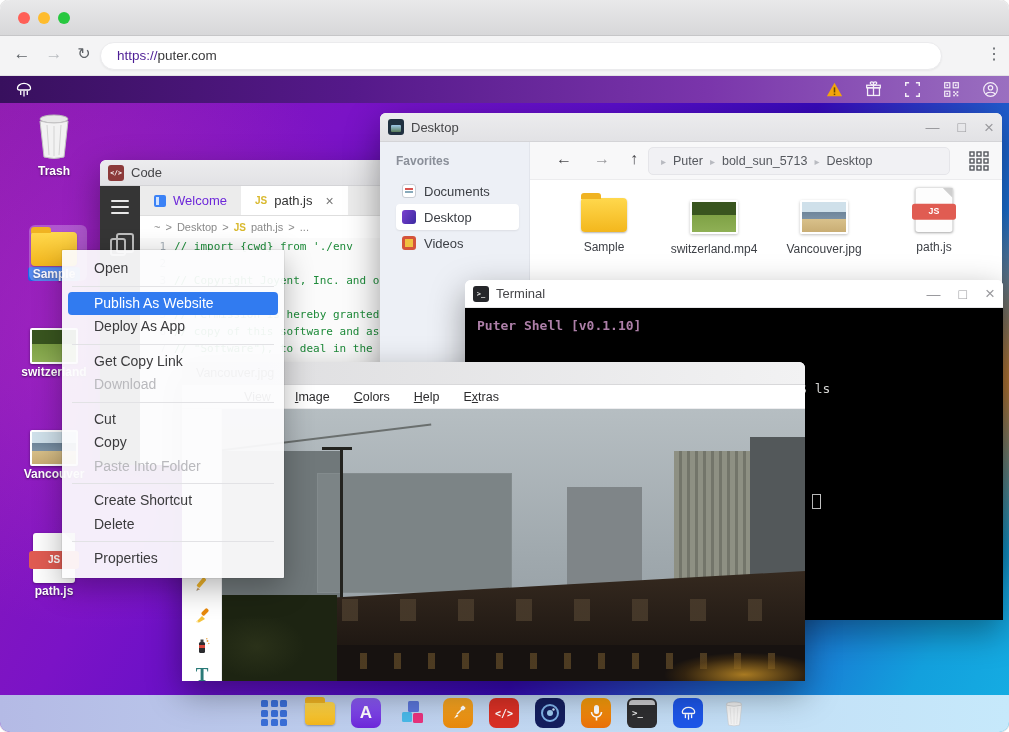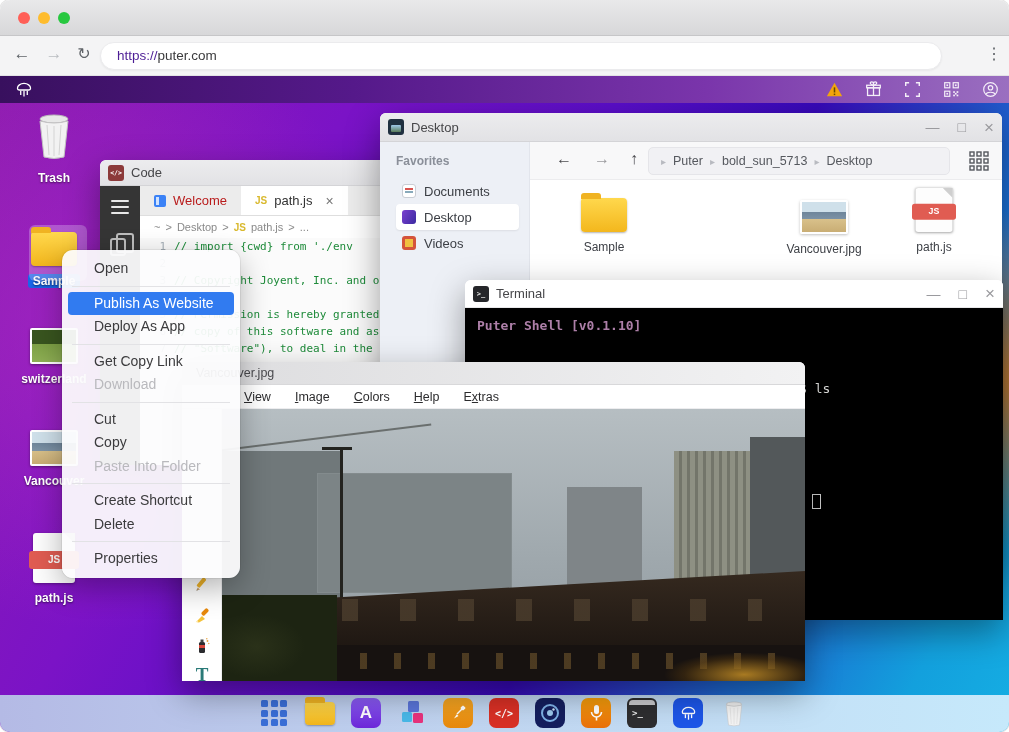--- a/index.html
+++ b/index.html
@@ -33,21 +33,21 @@
     background:
       radial-gradient(230px 250px at 101% 44%, rgba(222,130,38,.95), rgba(222,130,38,0) 68%),
       radial-gradient(430px 430px at 10% 36%, rgba(186,48,198,.5), rgba(186,48,198,0) 70%),
       linear-gradient(118deg,#8d1cb0 0%,#7b13c6 26%,#5a0ec9 46%,#3709b9 61%,#1d66cf 77%,#13a0dd 91%,#15aee3 100%);
     overflow:hidden; }
   .dock-strip { position:absolute; left:0; top:592px; width:1009px; height:37px;
                 background:linear-gradient(90deg,#b4bae5,#c0d4f0 45%,#c6e9fb); z-index:1; }
 
   
   .dicon { position:absolute; width:96px; text-align:center; z-index:2; }
-  .dicon .dlabel { margin-top:8px; font-size:12px; font-weight:bold; color:#fff;
+  .dicon .dlabel { margin-top:1px; font-size:12px; font-weight:bold; color:#fff;
                    text-shadow:0 1px 2px rgba(0,0,0,.55); white-space:nowrap; }
   .sel-box { position:absolute; left:23px; top:-7px; width:58px; height:56px; background:rgba(240,230,255,.28); border-radius:6px; }
   .label-sel { display:inline-block; background:#1a66e8; border-radius:3px; padding:0 5px; }
   .folder { position:relative; width:46px; height:34px; margin:0 auto; background:linear-gradient(#ffd84d,#f3b71d);
             border-radius:3px 4px 4px 4px; box-shadow:0 1px 2px rgba(0,0,0,.3); }
   .folder:before { content:""; position:absolute; left:0; top:-5px; width:20px; height:6px;
                    background:#f0b322; border-radius:3px 3px 0 0; }
   .thumb { width:48px; height:36px; margin:0 auto; border:2px solid #fff; border-radius:2px; box-shadow:0 1px 3px rgba(0,0,0,.4); }
   .thumb-switz { background:linear-gradient(#39551f 0%,#39551f 45%,#7fa246 45%,#8fb055 100%); }
   .thumb-vanc  { background:linear-gradient(#cfe0ea 0%,#cfe0ea 35%,#6f869b 35%,#7d93a6 58%,#d8c08a 58%,#c9ad74 100%); }
@@ -68,21 +68,21 @@
 
   
   .code-win { left:100px; top:57px; width:480px; height:305px; z-index:10; overflow:hidden; }
   .code-body { position:absolute; left:0; top:26px; right:0; bottom:0; }
   .activity { position:absolute; left:0; top:0; width:40px; bottom:0; background:#353535; }
   .hamb { position:absolute; left:11px; top:14px; width:18px; }
   .hamb i { display:block; height:2px; background:#e8e8e8; margin-bottom:4px; border-radius:1px; }
   .copy-ic { position:absolute; left:10px; top:52px; width:16px; height:18px; border:2px solid #bdbdbd; border-radius:3px; }
   .copy-ic:before { content:""; position:absolute; left:4px; top:-7px; width:14px; height:16px; border:2px solid #bdbdbd; border-radius:3px; }
   .tabstrip { position:absolute; left:40px; right:0; top:0; height:30px; background:#ececec; border-bottom:1px solid #dedede; display:flex; }
-  .tab { display:flex; align-items:center; gap:7px; padding:0 14px; font-size:13px; color:#b91c1c; }
+  .tab { display:flex; align-items:center; gap:7px; padding:0 14px; font-size:13px; color:#6d28d9; }
   .tab.active { background:#fff; color:#333; }
   .welc-ic { width:12px; height:12px; background:#3b82f6; border-radius:2px; position:relative; }
   .welc-ic:before { content:""; position:absolute; left:2px; top:2px; width:3px; height:8px; background:#cfe2ff; }
   .js-ic { color:#d9b92e; font-weight:bold; font-size:10px; }
   .tab-close { font-size:14px; color:#777; margin-left:6px; }
   .crumbbar { position:absolute; left:40px; right:0; top:30px; height:22px; background:#fff; font-size:11px; color:#8a8a8a;
               display:flex; align-items:center; gap:5px; padding-left:14px; }
   .code-area { position:absolute; left:40px; right:0; top:52px; bottom:0; background:#fbfbfb;
                font-family:"DejaVu Sans Mono", monospace; font-size:11px; line-height:17px; }
   .cline { display:flex; white-space:pre; }
@@ -141,22 +141,22 @@
   .vw-menubar { position:absolute; left:0; top:23px; right:0; height:24px; background:#fff; border-bottom:1px solid #ededef;
                 display:flex; align-items:center; gap:24px; padding-left:62px; font-size:12.5px; color:#2c2c2e; }
   .vw-menubar .u { text-decoration:underline; }
   .vw-toolbar { position:absolute; left:0; top:47px; width:40px; bottom:0; background:#fff; border-right:1px solid #ededef; }
   .tool { position:absolute; left:0; width:40px; text-align:center; }
   .vw-canvas { position:absolute; left:40px; top:47px; right:0; bottom:0; overflow:hidden;
                background:linear-gradient(#b6bec2,#9fa8ad 55%,#8f989e); }
   .ph { position:absolute; }
 
   
-  .cmenu { position:absolute; left:62px; top:147px; width:178px; z-index:60; background:rgba(252,252,253,.94);
-           border-radius:11px; box-shadow:0 10px 30px rgba(0,0,0,.3), 0 0 0 1px rgba(0,0,0,.06); padding:7px 0; }
+  .cmenu { position:absolute; left:62px; top:147px; width:222px; z-index:60; background:rgba(252,252,253,.94);
+           border-radius:1px; box-shadow:0 10px 30px rgba(0,0,0,.3), 0 0 0 1px rgba(0,0,0,.06); padding:7px 0; }
   .citem { height:23.5px; line-height:23.5px; padding-left:32px; font-size:14px; color:#3b3b3d; }
   .citem.hl { background:#317bf0; color:#fff; border-radius:4px; margin:0 6px; padding-left:26px; }
   .citem.dis { color:#b9b9bd; }
   .csep { height:1px; background:#e2e2e5; margin:5px 10px; }
 
   
   .dock { position:absolute; left:259px; top:595px; display:flex; gap:16px; z-index:3; align-items:flex-end; }
   .dk { width:30px; height:30px; border-radius:7px; position:relative; flex:0 0 auto;
         display:flex; align-items:center; justify-content:center; }
   .dk-grid { background:transparent; }
@@ -373,20 +373,24 @@
               <rect x="2" y="16" width="4" height="4"></rect>
                 <rect x="9" y="16" width="4" height="4"></rect>
                 <rect x="16" y="16" width="4" height="4"></rect>
             </svg>
           </div>
           <div class="fw-files">
             <div class="file-it" style="left:24px; top:18px;">
               <div class="folder"></div>
               <div class="fname">Sample</div>
             </div>
+            <div class="file-it" style="left:134px; top:20px;">
+              <div class="thumb-sm thumb-switz"></div>
+              <div class="fname">switzerland.mp4</div>
+            </div>
             <div class="file-it" style="left:244px; top:20px;">
               <div class="thumb-sm thumb-vanc"></div>
               <div class="fname">Vancouver.jpg</div>
             </div>
             <div class="file-it" style="left:354px; top:8px;">
               <div class="jsfile jsfile-sm">
                   <div class="jsbadge">JS</div>
                 </div>
               <div class="fname" style="margin-top:2px;">path.js</div>
             </div>

